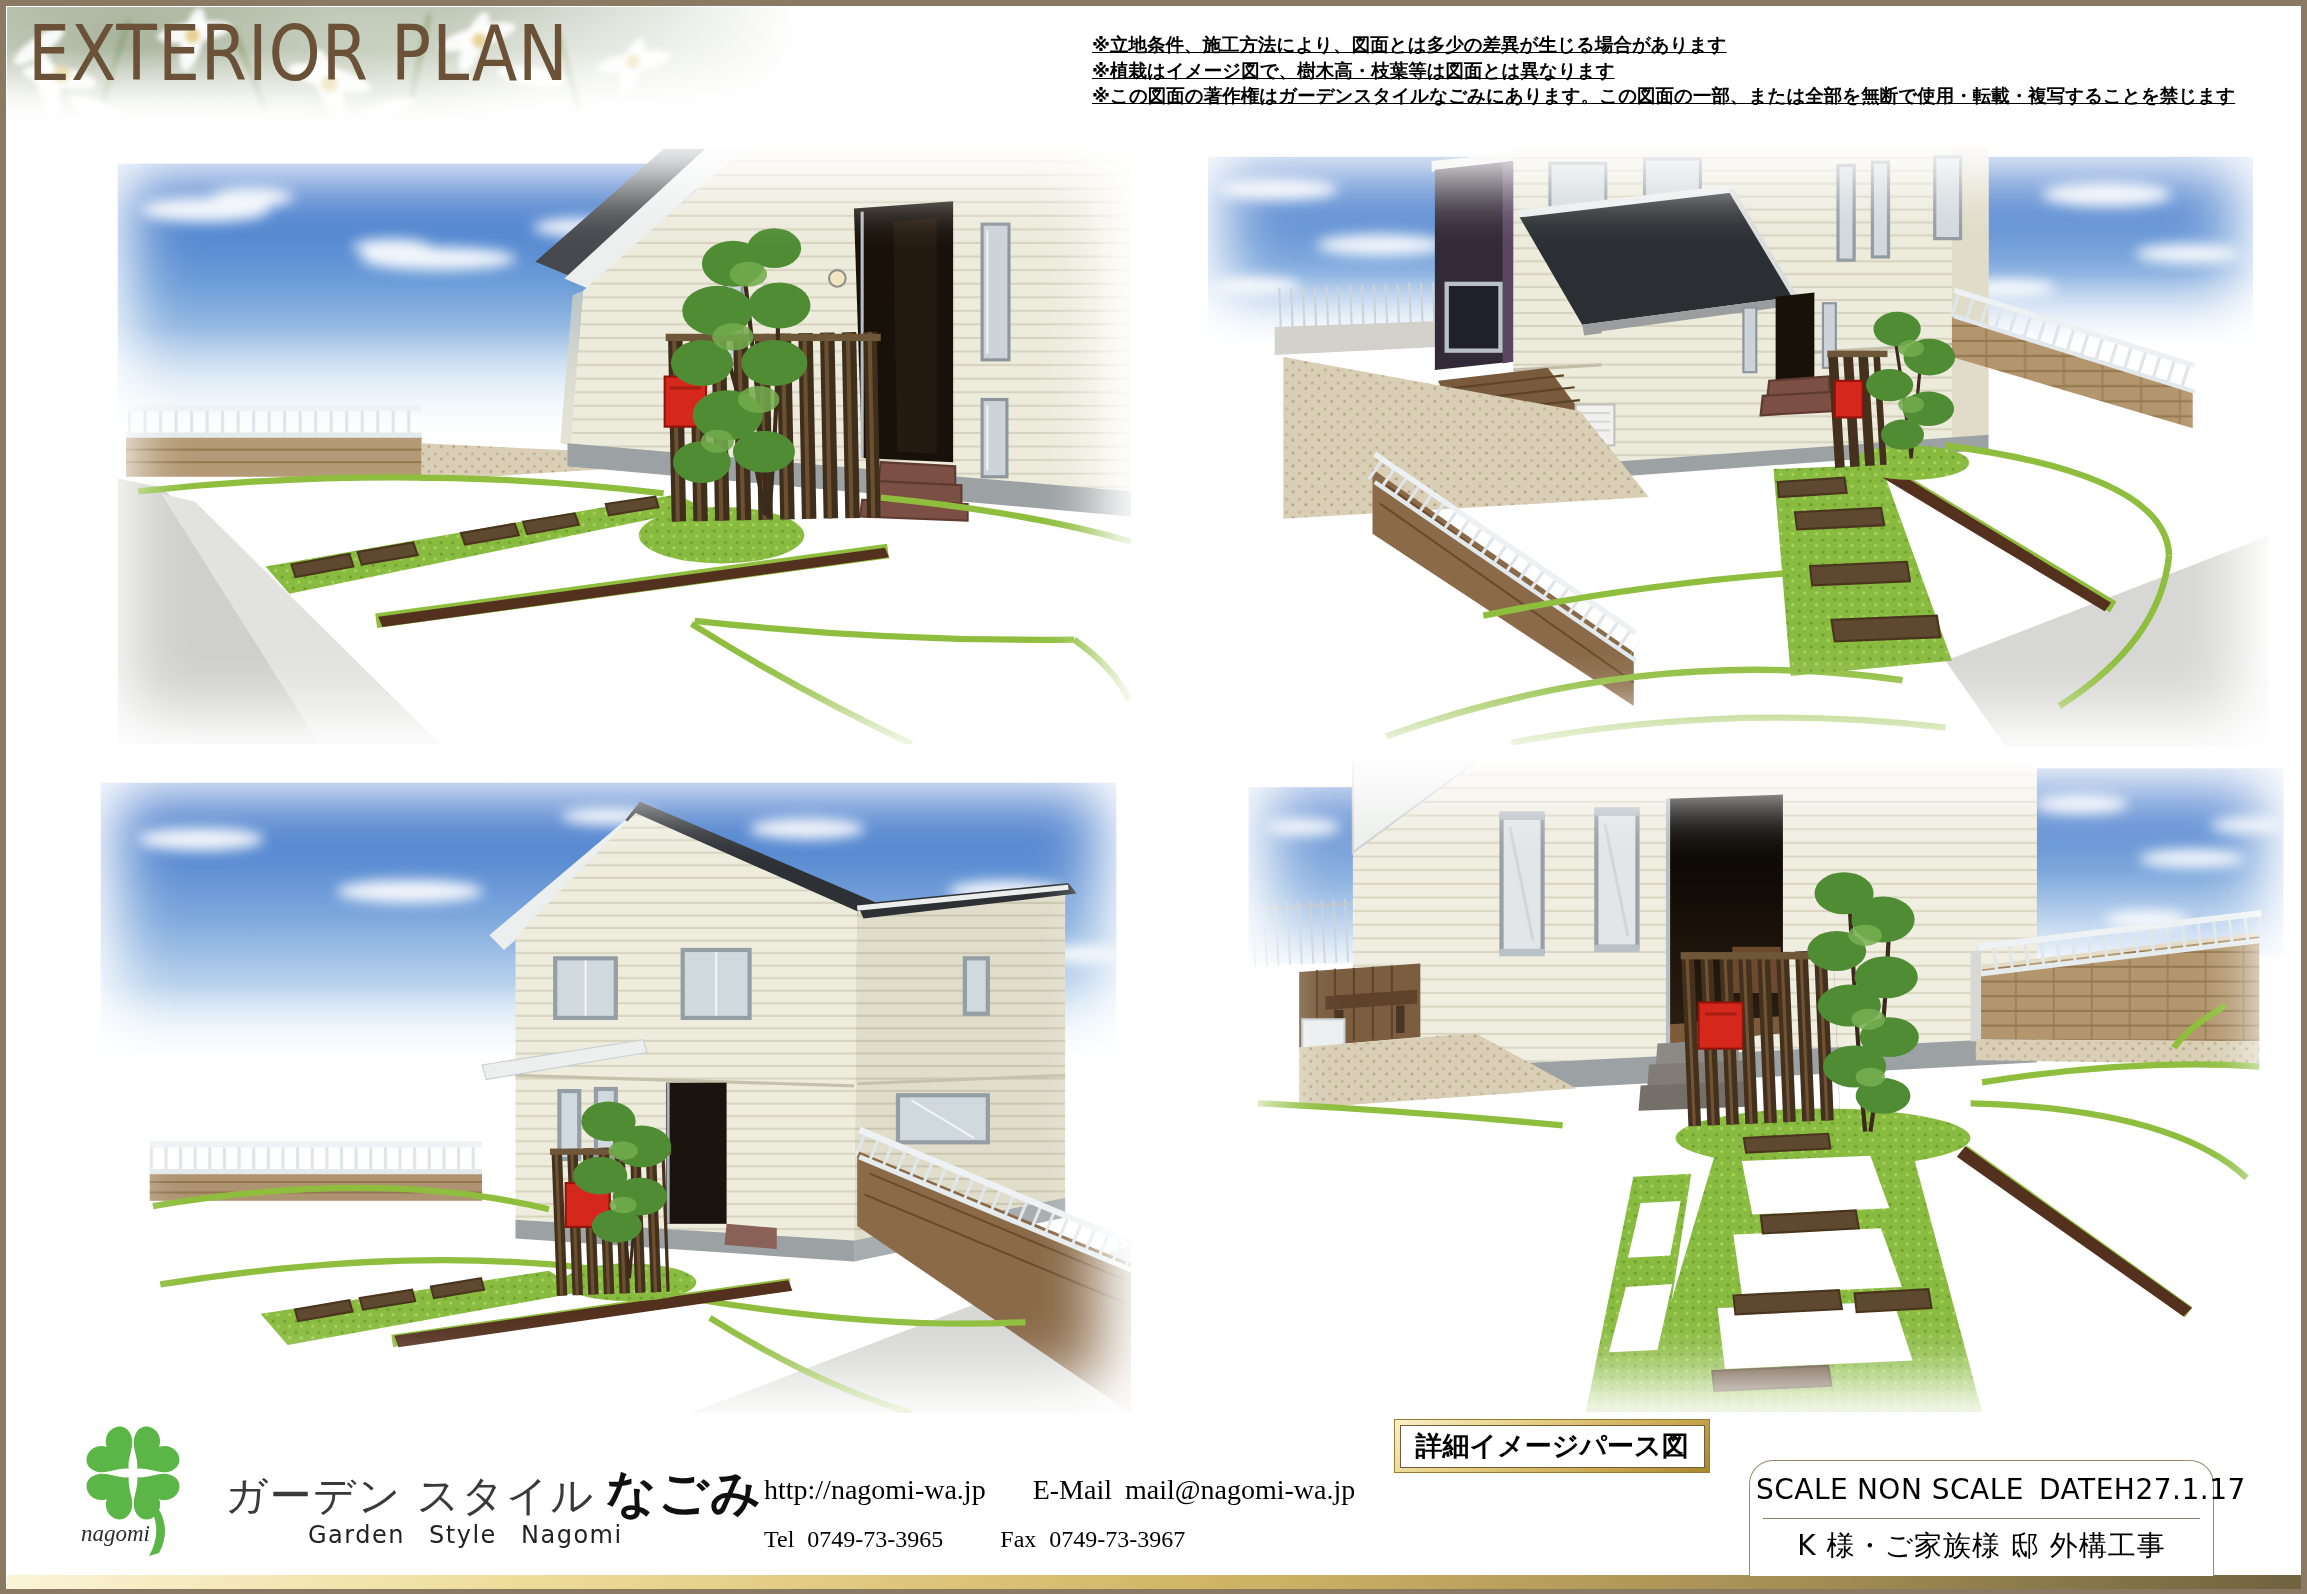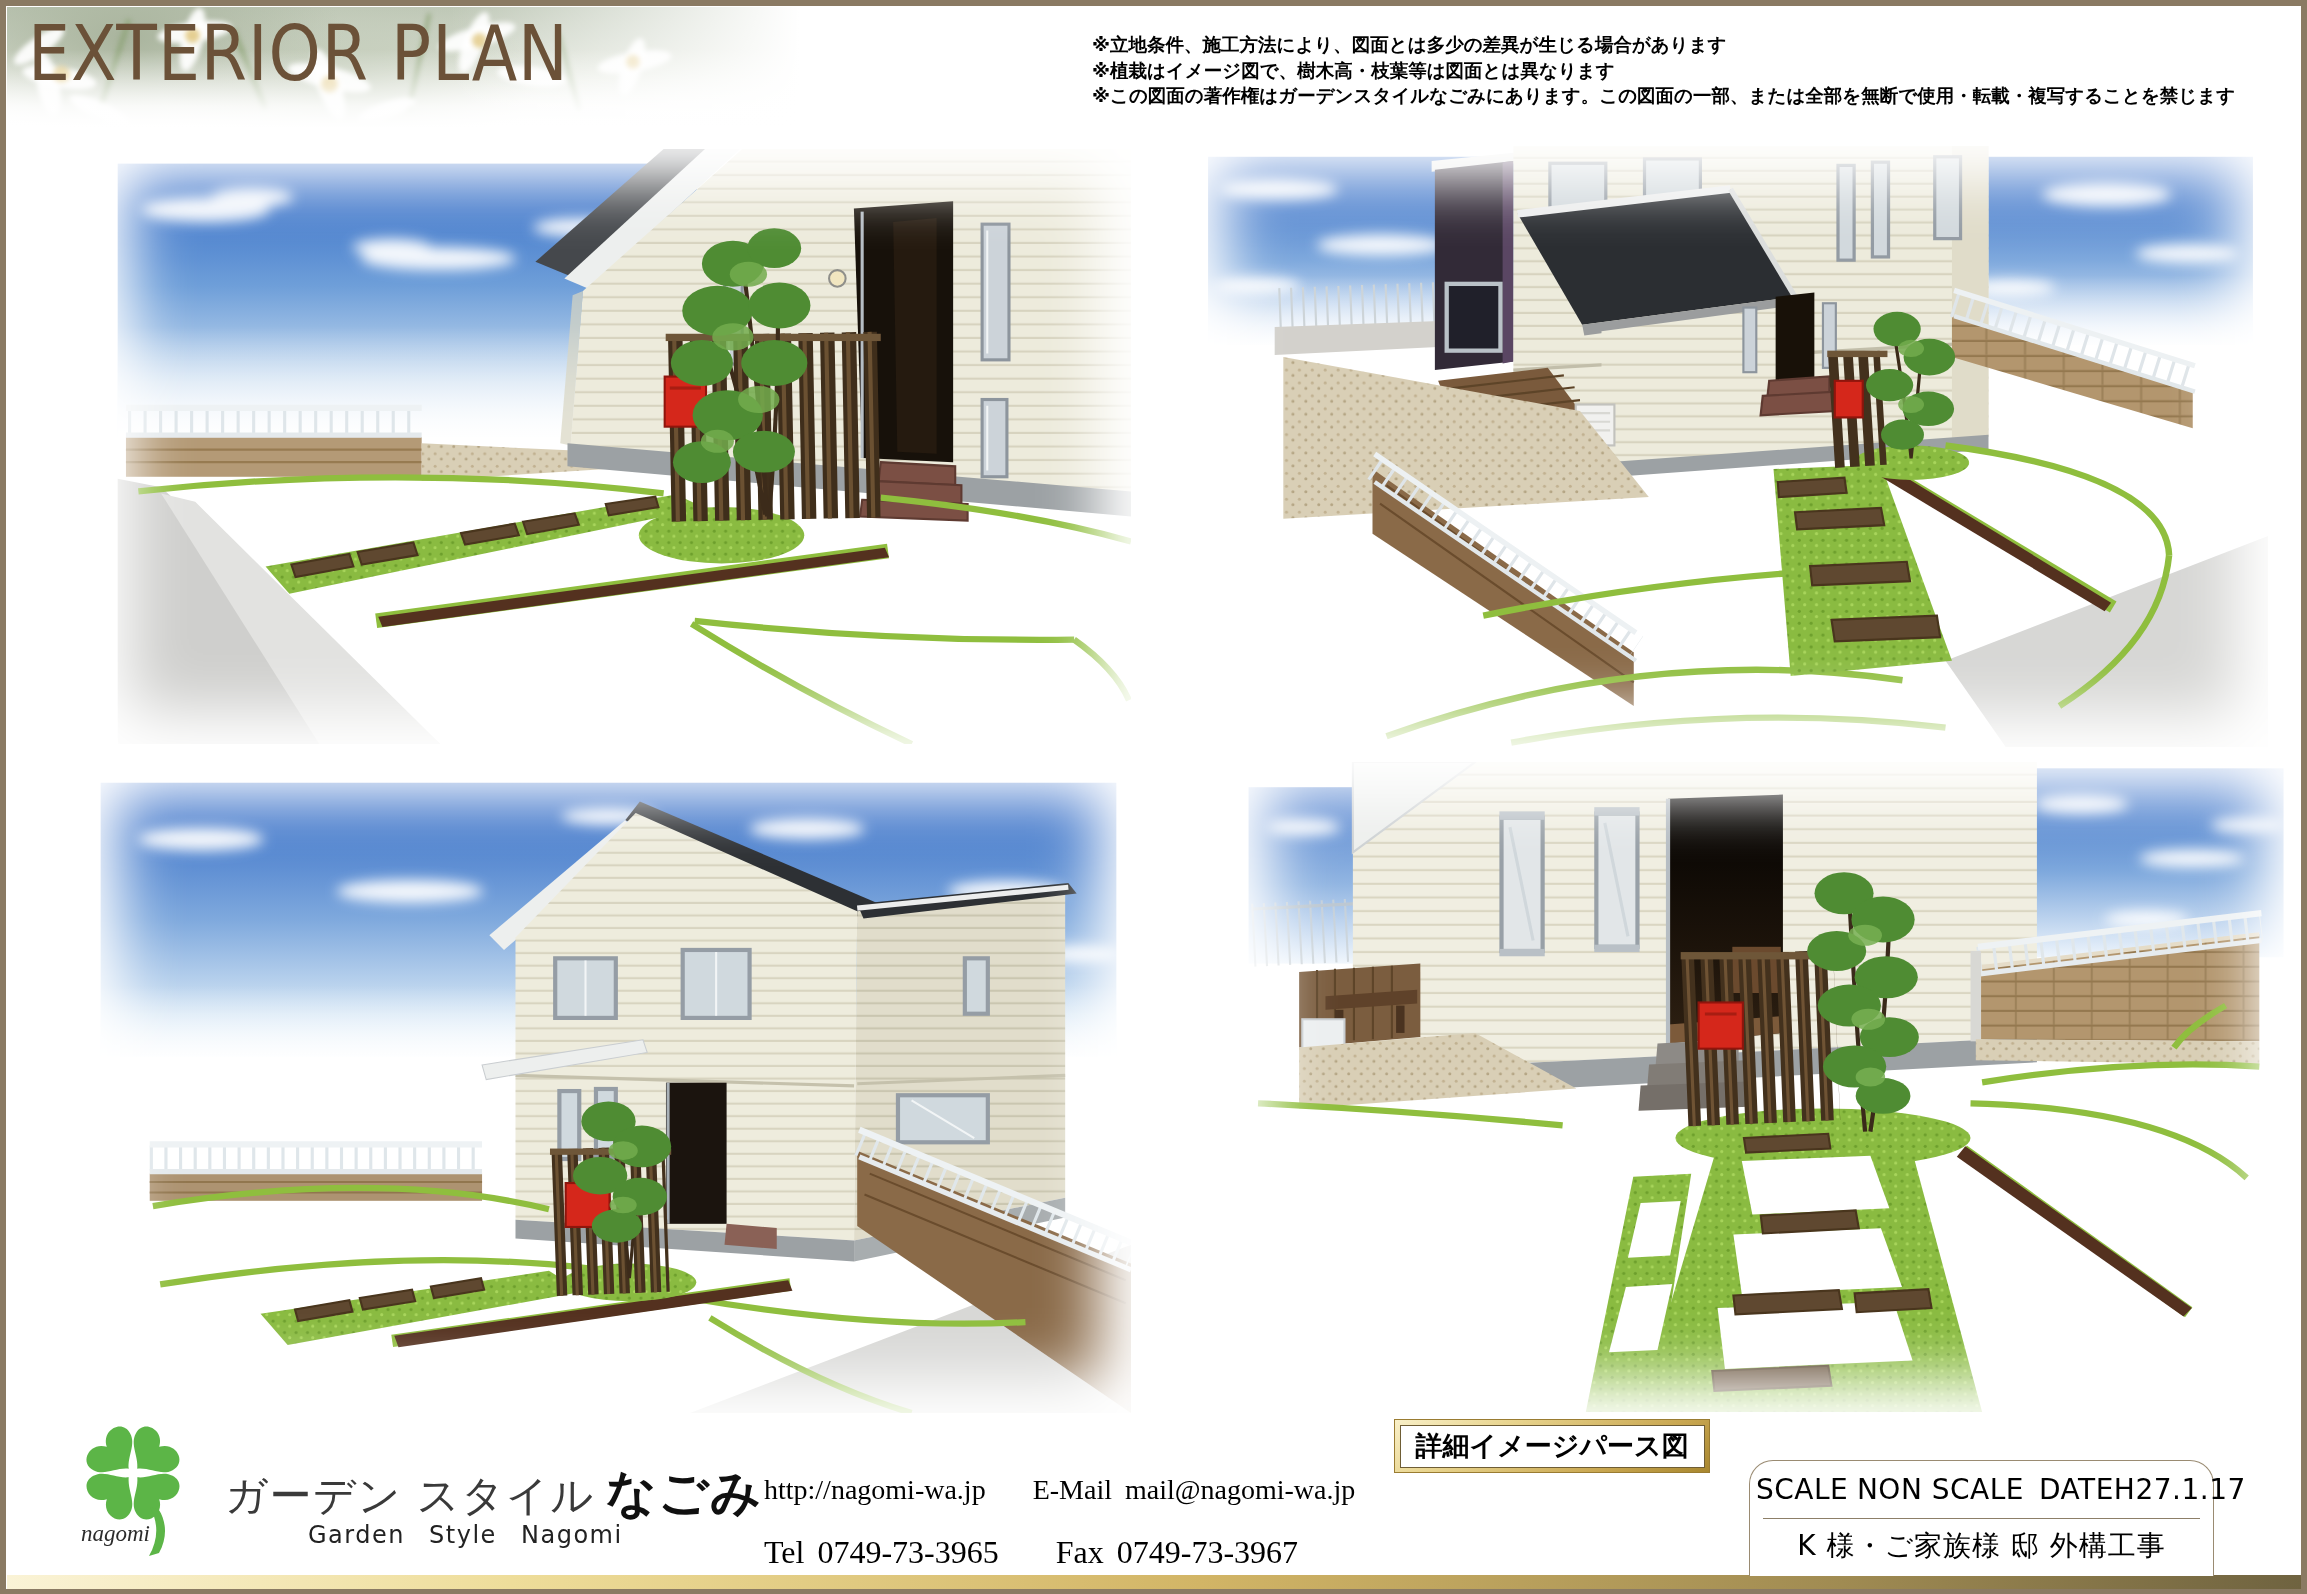--- a/index.html
+++ b/index.html
@@ -16,41 +16,41 @@
   .flower-blur{position:absolute;inset:0;filter:blur(2.5px);}
   .petal{position:absolute;background:#fff;border-radius:50%;opacity:.92;}
   .stem{position:absolute;background:#88a06f;opacity:.7;border-radius:2px;}
   .daisy-center{position:absolute;background:#e5cf92;border-radius:50%;}
   .flower-fade{position:absolute;inset:0;
        background:linear-gradient(90deg,rgba(255,255,255,0) 52%,#fff 93%),
                   linear-gradient(180deg,rgba(255,255,255,0) 35%,rgba(255,255,255,.85) 82%,#fff 100%);}
   .page-title{position:absolute;left:27.5px;top:8px;font-size:70px;color:#6b5138;font-weight:400;
        letter-spacing:1px;transform:scale(.95,1.1);transform-origin:left top;white-space:nowrap;z-index:5;}
   .notes{position:absolute;left:1092px;top:32px;font-size:18.5px;font-weight:600;color:#000;
-       line-height:1.38;white-space:nowrap;z-index:5;}
+       line-height:1.38;white-space:nowrap;z-index:5;text-decoration:underline;}
   
   .scene{position:absolute;background:#fff;}
   .scene svg{width:100%;height:100%;display:block;}
   .scene::after{content:"";position:absolute;inset:-1.5px;box-shadow:inset 0 0 60px 35px #fff;pointer-events:none;}
   .scene-tl{left:97px;top:149px;width:1034px;height:595px;}
   .scene-tr{left:1193px;top:146px;width:1075px;height:601px;}
   .scene-bl{left:86px;top:766px;width:1045px;height:647px;}
   .scene-br{left:1238px;top:762px;width:1054px;height:650px;}
   
   .logo-svg{position:absolute;left:64px;top:1409px;width:150px;height:155px;}
   .logo-nagomi{position:absolute;left:81px;top:1521px;font-family:"Liberation Serif","DejaVu Serif",serif;
        font-style:italic;font-size:23px;color:#2b2b2b;}
   .company-jp{position:absolute;left:225px;top:1460px;display:flex;align-items:baseline;white-space:nowrap;}
   .company-jp .main{font-size:42px;font-weight:500;color:#3a3a3a;letter-spacing:1.5px;}
   .company-jp .accent{font-size:50px;font-weight:800;color:#101010;margin-left:11px;letter-spacing:1px;}
   .company-en{position:absolute;left:308px;top:1521px;font-size:24px;color:#222;letter-spacing:1.5px;word-spacing:15px;white-space:nowrap;}
   .addr{position:absolute;left:764px;top:1451px;font-family:"Liberation Serif","DejaVu Serif",serif;color:#000;white-space:nowrap;}
   .addr-line1{font-size:23.5px;letter-spacing:0.5px;}
   .addr-line2{font-size:28px;margin-top:23px;display:flex;gap:47px;}
-  .addr-line3{font-size:32px;margin-top:28px;display:flex;gap:57px;}
+  .addr-line3{font-size:24px;margin-top:20px;display:flex;gap:57px;}
   .addr .pair{display:flex;gap:13px;}
   .stamp{position:absolute;left:1394px;top:1419px;z-index:10;}
   .stamp-gold{border:1px solid #9a7c31;background:linear-gradient(150deg,#f9f0c8,#e8d48e 30%,#c9a751 72%,#a8872f);padding:4.5px;}
   .stamp-white{background:#fff;border:1px solid #6e5d35;padding:2.5px 15px;font-size:27px;font-weight:700;color:#000;white-space:nowrap;}
   .titleblock{position:absolute;left:1749px;top:1460px;width:465px;height:116px;background:#fff;
        border:1.5px solid #9a8b72;border-bottom:none;border-radius:24px 24px 0 0;box-sizing:border-box;z-index:55;}
   .tb-row1{height:57px;display:flex;align-items:center;font-size:28px;color:#000;letter-spacing:0.5px;}
   .tb-scale{flex:0 0 281px;display:flex;justify-content:space-between;align-items:baseline;padding:0 7px 0 6px;box-sizing:border-box;}
   .tb-vline{width:1px;align-self:stretch;background:#9a8b72;}
   .tb-date{flex:1;display:flex;justify-content:space-between;align-items:baseline;padding:0 17px 0 8px;}

